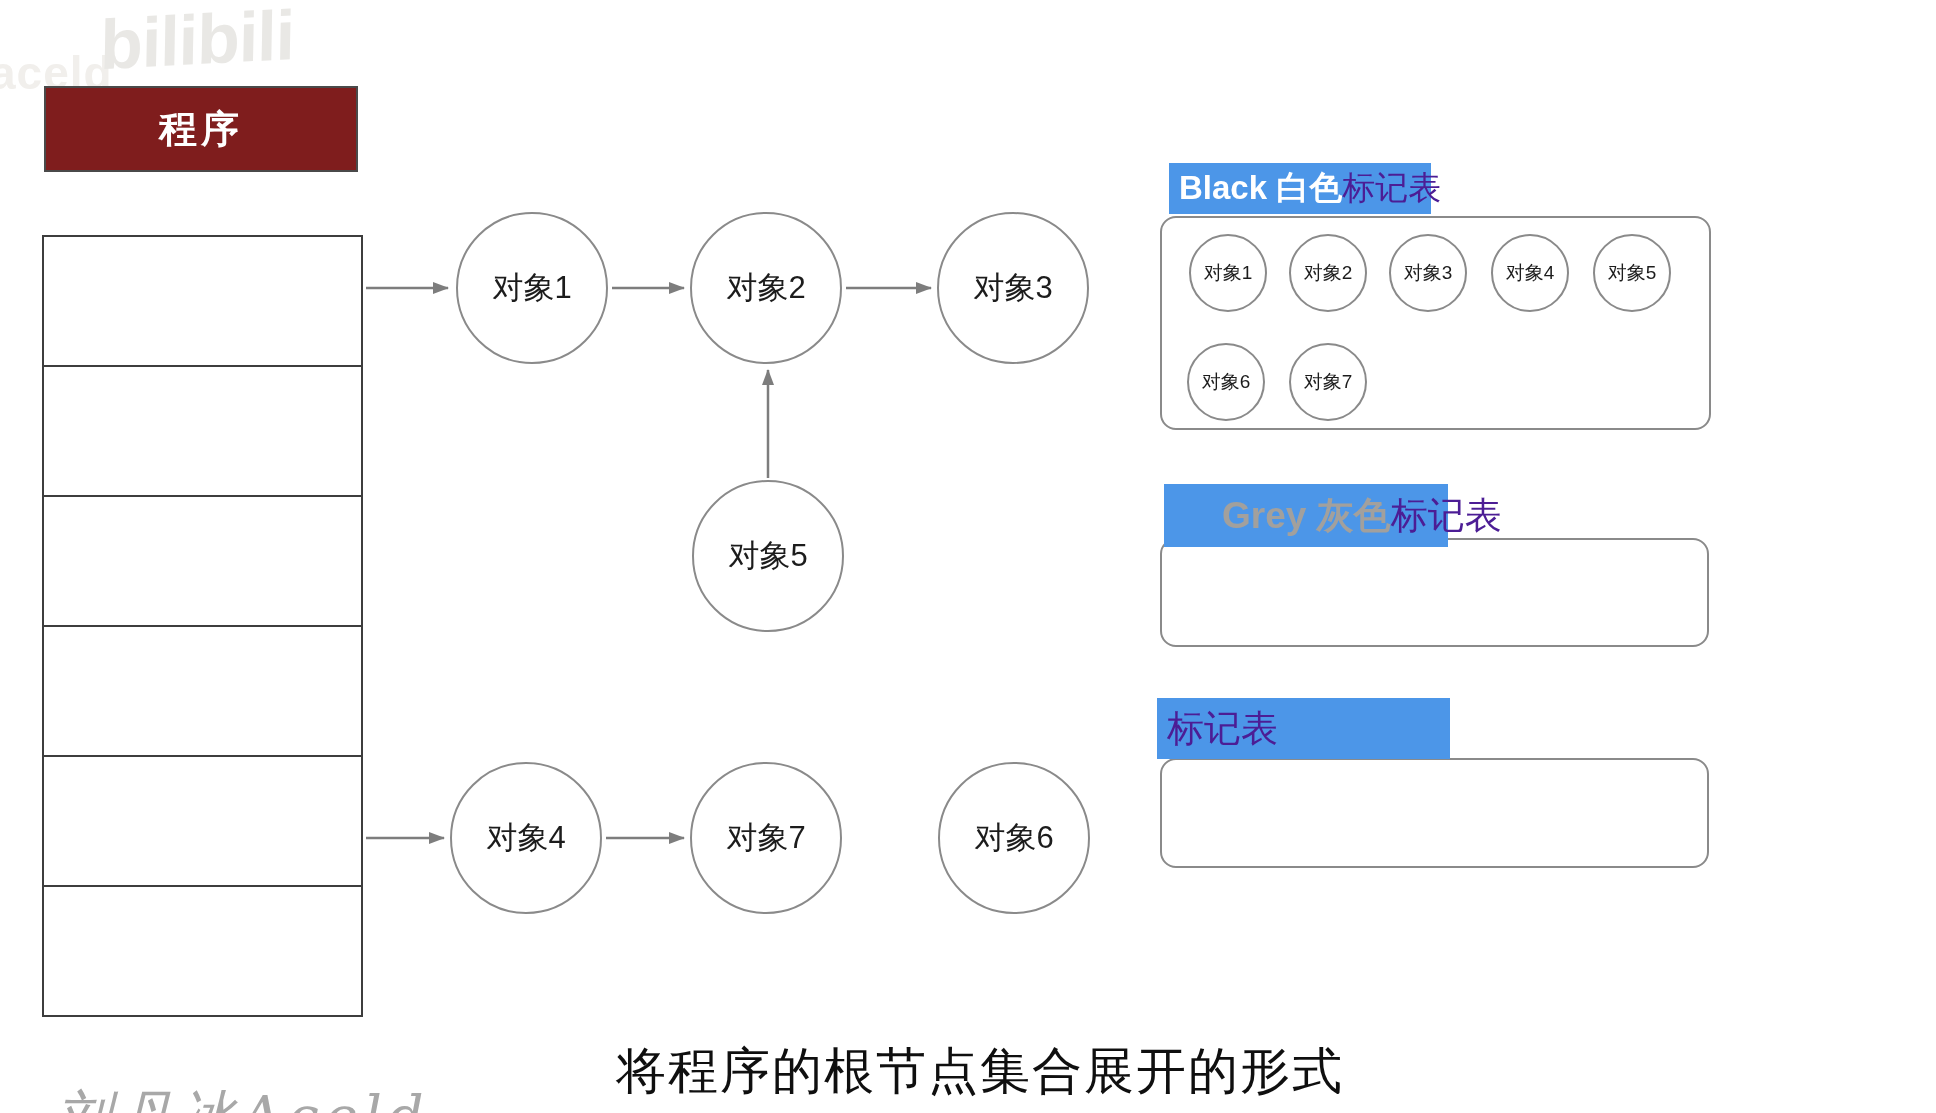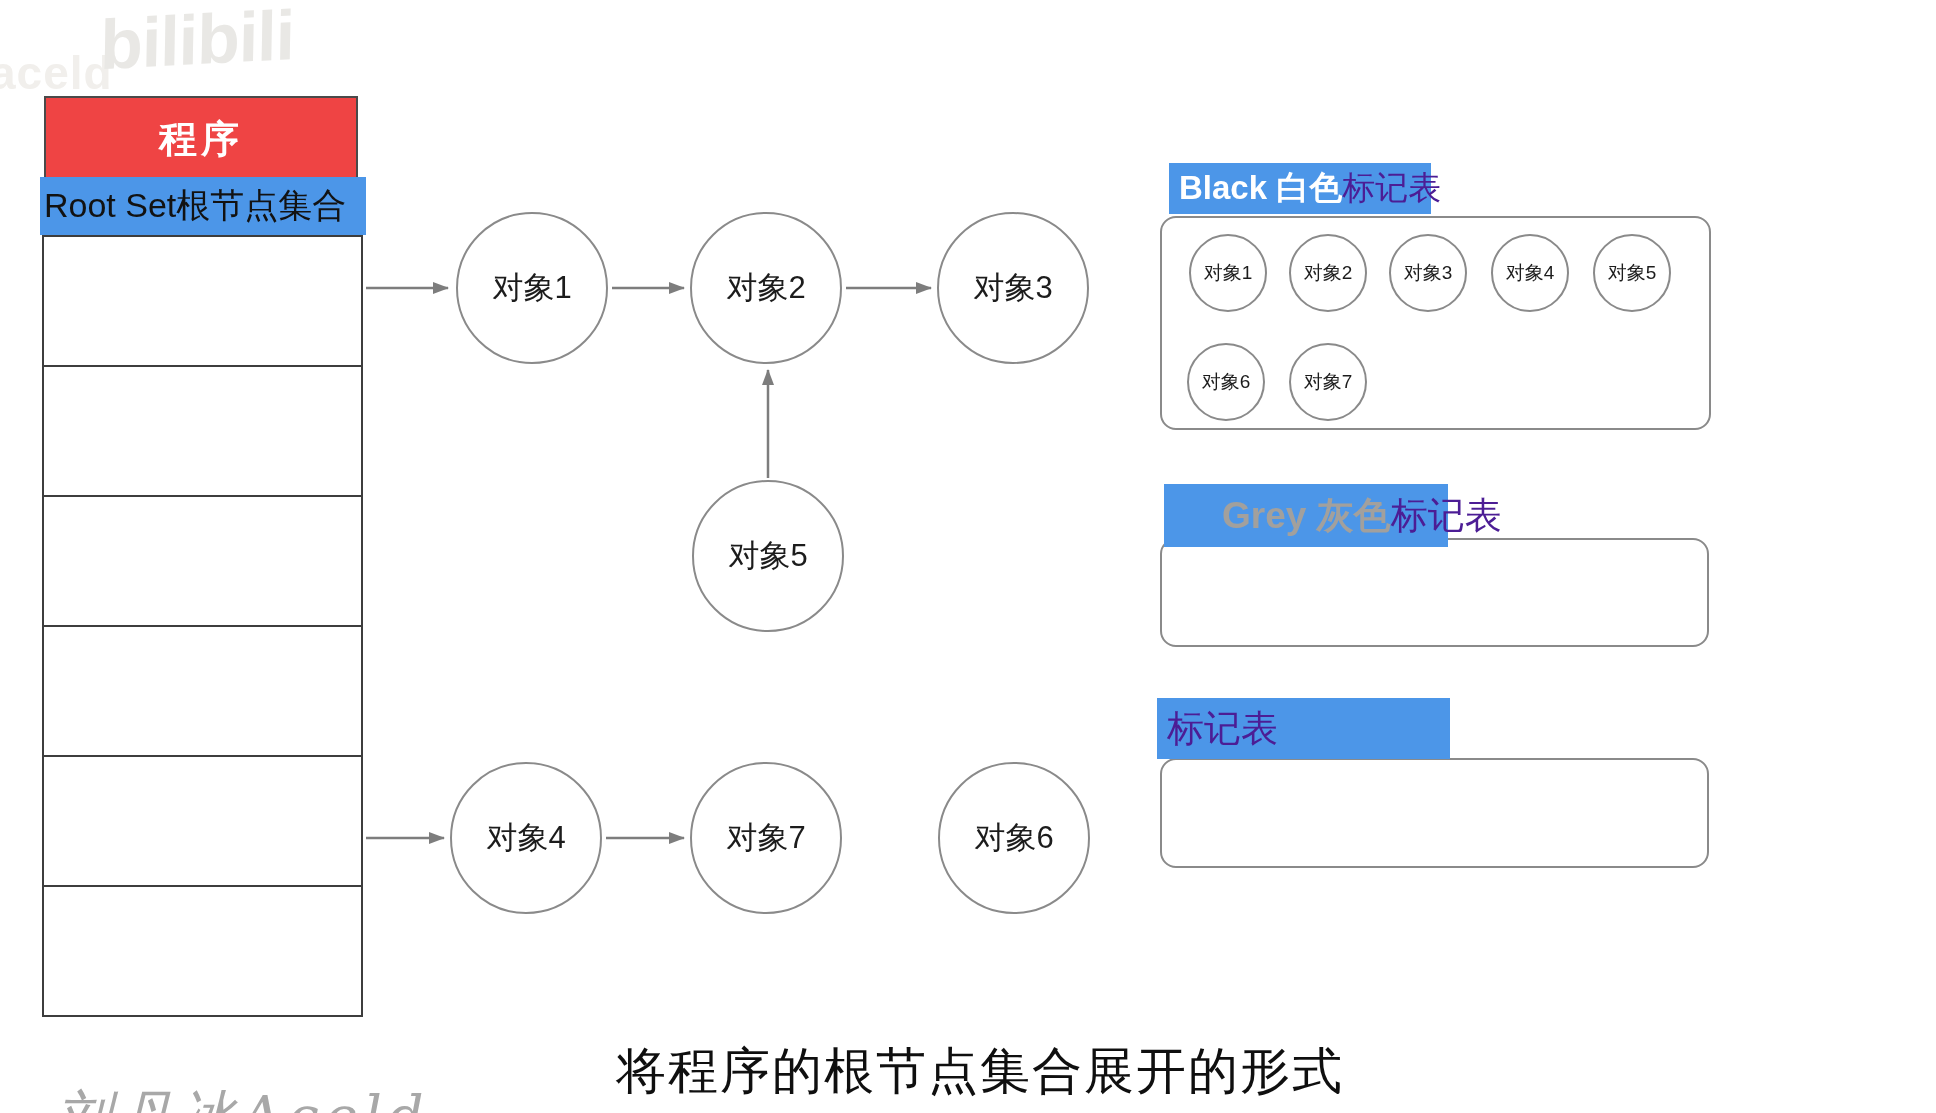--- a/index.html
+++ b/index.html
@@ -15,22 +15,22 @@
   .wm-bilibili{
     position:absolute;left:100px;top:0px;font-size:70px;font-weight:800;
     color:#e9e8e5;letter-spacing:-1px;transform:rotate(-3deg) skewX(-4deg);
   }
   .wm-bottom{
     position:absolute;left:55px;top:1080px;font-size:56px;color:#a8a8a8;
     font-style:italic;font-family:"DejaVu Serif",serif;letter-spacing:6px;
   }
   
   .ptable-header{
-    position:absolute;left:44px;top:96px;width:314px;height:86px;
-    background:#ef4444;border:2px solid #4a4a4a;box-sizing:border-box;
+    position:absolute;left:44px;top:86px;width:314px;height:86px;
+    background:#7f1d1d;border:2px solid #4a4a4a;box-sizing:border-box;
     display:flex;align-items:center;justify-content:center;
     color:#ffffff;font-size:38px;font-weight:bold;letter-spacing:4px;
   }
   .ptable-root-row{
     position:absolute;left:40px;top:177px;width:326px;height:58px;
     background:#4c96e8;display:flex;align-items:center;
     color:#121212;font-size:34px;white-space:nowrap;padding-left:4px;
     box-sizing:border-box;
   }
   .ptable-body{
@@ -85,21 +85,20 @@
 </head>
 <body>
 
 <div id="canvas">
 
   <div class="wm-top-aceld">aceld</div>
   <div class="wm-bilibili">bilibili</div>
   <div class="wm-bottom">刘丹冰Aceld</div>
 
   <div class="ptable-header">程序</div>
-  <div class="ptable-root-row">Root Set根节点集合</div>
   <div class="ptable-body">
     <div class="ptable-row"></div>
     <div class="ptable-row"></div>
     <div class="ptable-row"></div>
     <div class="ptable-row"></div>
     <div class="ptable-row"></div>
     <div class="ptable-row"></div>
   </div>
 
   <svg id="arrows" width="1936" height="1113">

